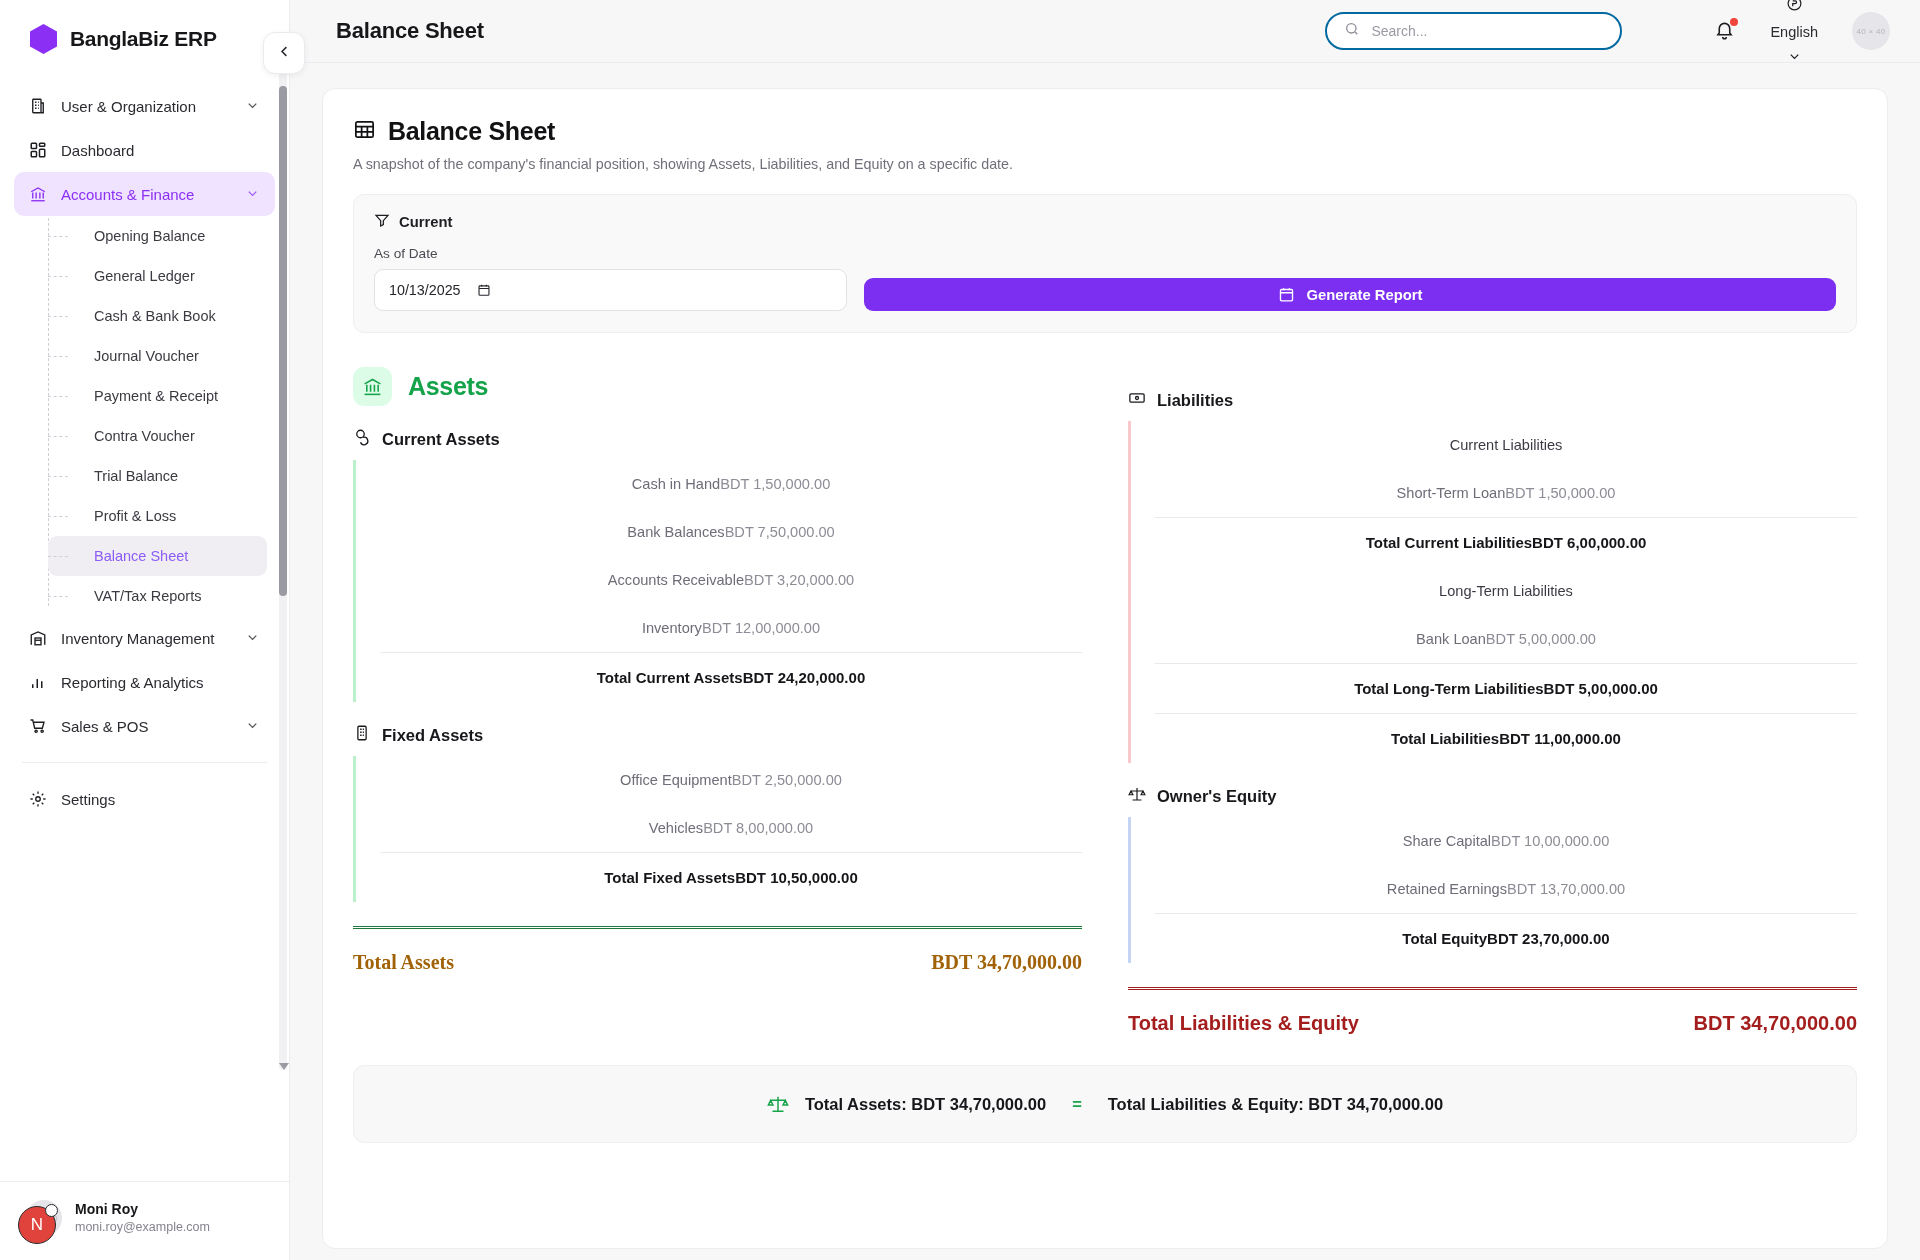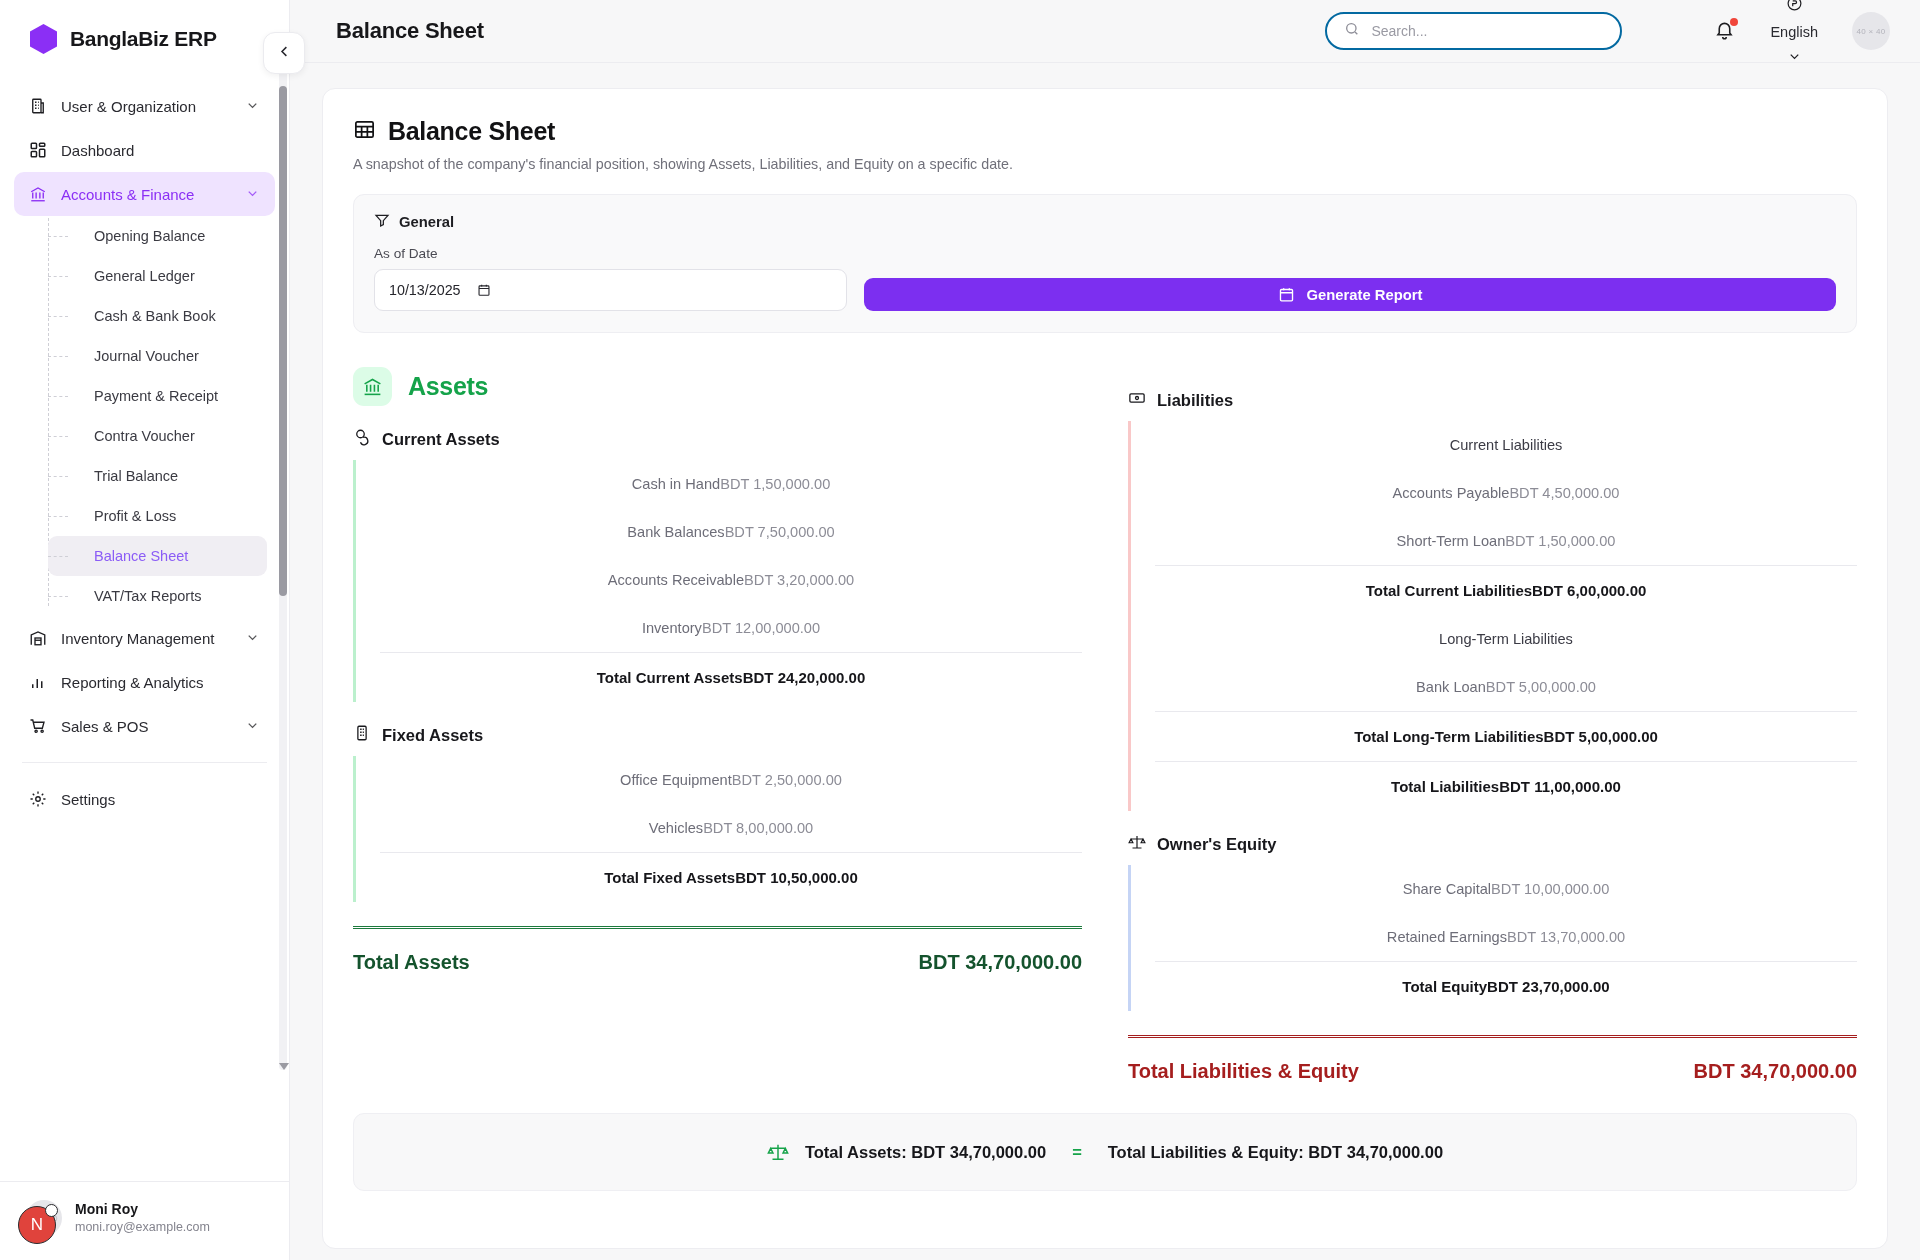--- a/index.html
+++ b/index.html
@@ -186,21 +186,21 @@
   .row.subhead .rl { color: #3b3b45; }
   .row.total { border-top: 1px solid #e9e9ee; height: 50px; }
   .row.total .rl { font-size: 15px; font-weight: 700; color: #16161a; }
   .row.total .rv { font-size: 15px; font-weight: 700; color: #16161a; }
 
   .grand-sep { margin-top: 24px; border-top: 3px double #1d7a3d; }
   .grand-sep.red { border-top-color: #a51e1e; }
   .grand-row { display: flex; align-items: center; justify-content: space-between; padding-top: 22px; }
   .grand-row .gl { font-size: 20px; font-weight: 700; }
   .grand-row .gv { font-size: 20px; font-weight: 700; }
-  .grand-row.green .gl, .grand-row.green .gv { color: #14532d; }
+  .grand-row.green .gl, .grand-row.green .gv { color: #a16207; font-family: Liberation Serif, serif; }
   .grand-row.red .gl, .grand-row.red .gv { color: #a51e1e; }
 
   .balance-banner {
     margin-top: 30px; background: #f8f8f9; border: 1px solid #efeff3;
     border-radius: 11px; height: 78px;
     display: flex; align-items: center; justify-content: center; gap: 16px;
   }
   .banner-text { font-size: 16.5px; font-weight: 700; color: #17171b; }
   .banner-eq { font-size: 16.5px; font-weight: 700; color: #16a34a; margin: 0 10px; }
 
@@ -420,21 +420,21 @@
         </div>
         <div class="page-sub">A snapshot of the company's financial position, showing Assets, Liabilities, and Equity on a specific date.</div>
 
         <div class="filters">
           <div class="filters-head">
             <span>
               <svg width="16" height="16" viewBox="0 0 24 24" fill="none" stroke="#1e1e22" stroke-width="1.9">
                 <path d="M3 5h18l-7 8v6l-4 2v-8z"></path>
               </svg>
             </span>
-            <span>General</span>
+            <span>Current</span>
           </div>
 
           <div class="filters-row">
             <div class="field">
               <div class="field-label">As of Date</div>
               <div class="date-input">
                 <span>10/13/2025</span>
                 <span style="margin-left:6px;display:flex">
                   <svg width="14" height="14" viewBox="0 0 24 24" fill="none" stroke="#26262c" stroke-width="1.9">
                     <rect x="3.5" y="5" width="17" height="16" rx="1.5"></rect>
@@ -548,24 +548,20 @@
                   </svg>
                 </span>
                 <span>Liabilities</span>
               </div>
               <div class="group-body red-rail">
                 <div class="row subhead">
                   <span class="rl">Current Liabilities</span>
                   <span class="rv"></span>
                 </div>
                 <div class="row">
-                  <span class="rl">Accounts Payable</span>
-                  <span class="rv">BDT 4,50,000.00</span>
-                </div>
-                <div class="row">
                   <span class="rl">Short-Term Loan</span>
                   <span class="rv">BDT 1,50,000.00</span>
                 </div>
                 <div class="row total">
                   <span class="rl">Total Current Liabilities</span>
                   <span class="rv">BDT 6,00,000.00</span>
                 </div>
                 <div class="row subhead">
                   <span class="rl">Long-Term Liabilities</span>
                   <span class="rv"></span>

